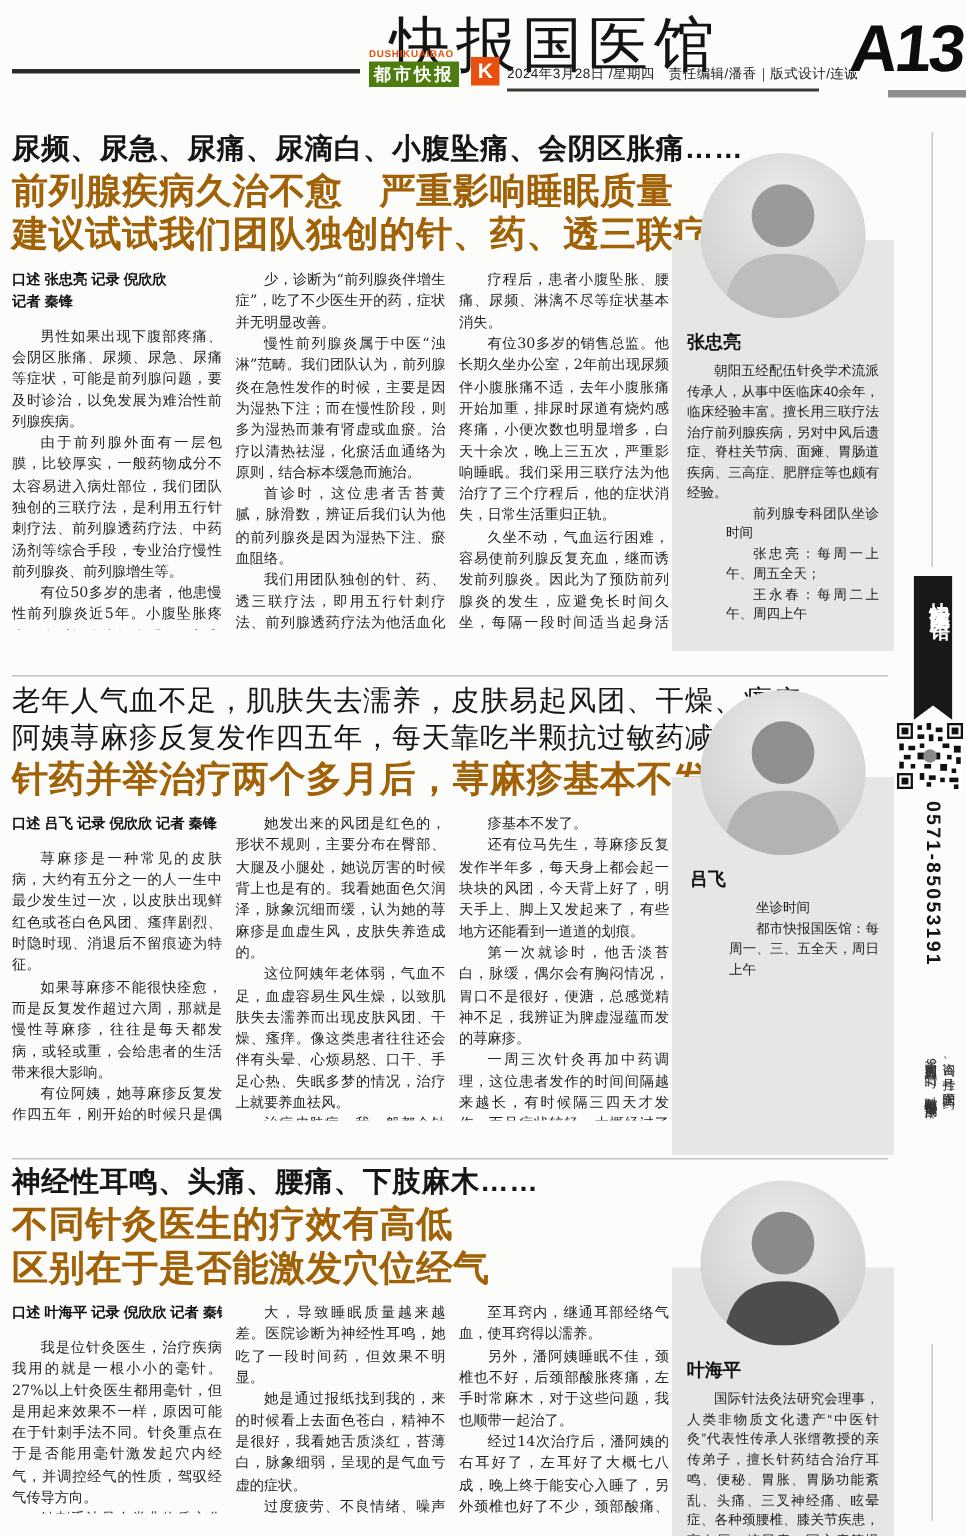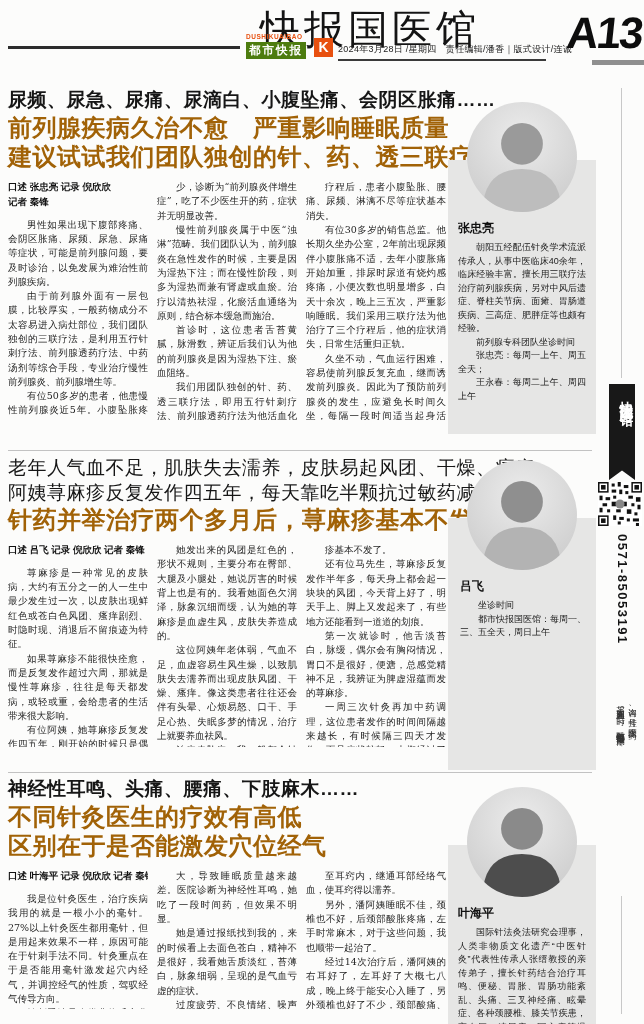--- a/index.html
+++ b/index.html
@@ -51,21 +51,21 @@
   #a3 .doctor-card { top:10px; height:237px; }
   .photo { width:110px; height:110px; border-radius:50%; margin:0 auto; position:relative; z-index:2;
            overflow:hidden; background:radial-gradient(circle at 50% 32%, #ececec, #c7c7c7); }
   .photo svg { width:100%; height:100%; display:block; }
   .card-body { background:#e6e6e5; margin-top:-52px; padding:60px 10px 10px; overflow:hidden; }
   #a1 .card-body { height:274px; }
   #a2 .card-body { height:252px;padding-left:12px; }
   #a3 .card-body { height:179px; }
   .doc-name { font-size:12px; font-weight:bold; margin-bottom:4px; color:#111; }
   .doc-bio { font-size:9px; line-height:13.5px; text-align:justify; text-indent:2em; color:#222; }
-  .schedule p { font-size:9px; line-height:13.5px; text-align:justify; text-indent:2em; color:#222; }
+  .schedule p { font-size:9px; line-height:13.5px; text-align:justify; text-indent:2em; color:#222;margin-left:26px; }
 
   .divider { position:absolute; left:8px; width:584px; height:1px; background:#c2c2c2; }
   #div1 { top:450px; } #div2 { top:772px; }
 
   
   .vline1 { position:absolute; right:22px; top:88px; width:1px; height:290px; background:#c8c8c8; }
   .vline2 { position:absolute; right:22px; top:896px; width:1px; height:118px; background:#c8c8c8; }
   .ribbon { position:absolute; right:9px; top:384px; width:26px; height:96px; background:#181818;
             color:#fff; writing-mode:vertical-rl; font-size:13.5px; font-weight:bold; letter-spacing:3px;
             text-align:left; padding-top:6px; clip-path:polygon(0 0,100% 0,100% 100%,50% 90%,0 100%); }

